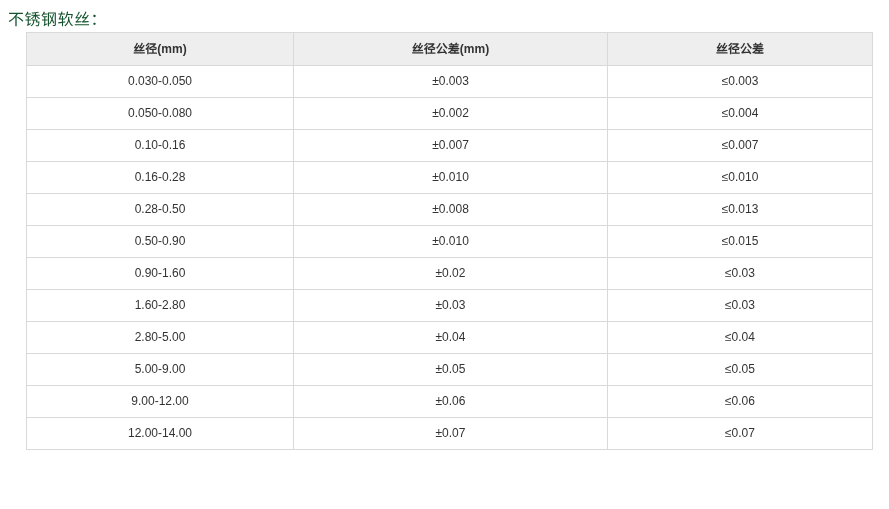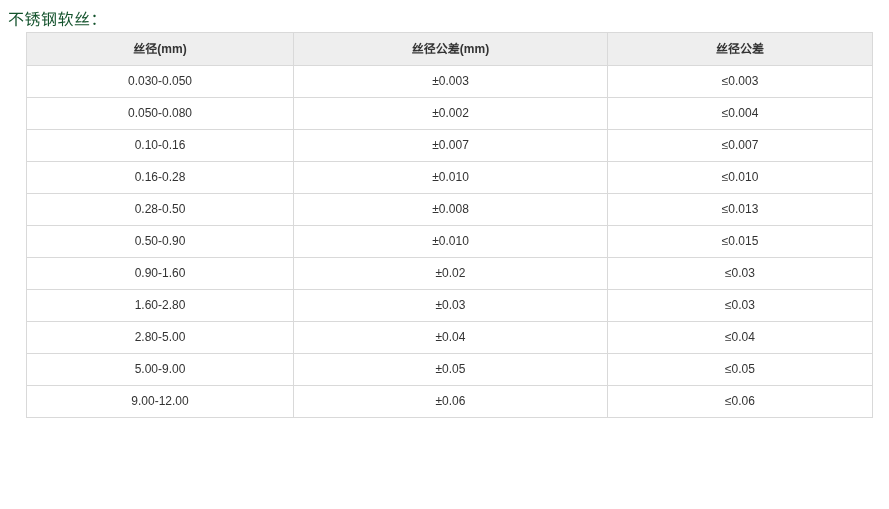--- a/index.html
+++ b/index.html
@@ -143,17 +143,22 @@
         <tr>
           <td>5.00-9.00</td>
           <td>±0.05</td>
           <td>≤0.05</td>
         </tr>
         <tr>
           <td>9.00-12.00</td>
           <td>±0.06</td>
           <td>≤0.06</td>
         </tr>
+        <tr>
+          <td>12.00-14.00</td>
+          <td>±0.07</td>
+          <td>≤0.07</td>
+        </tr>
       </tbody>
     </table>
   </div>
 
 </div>
 
 </body></html>

